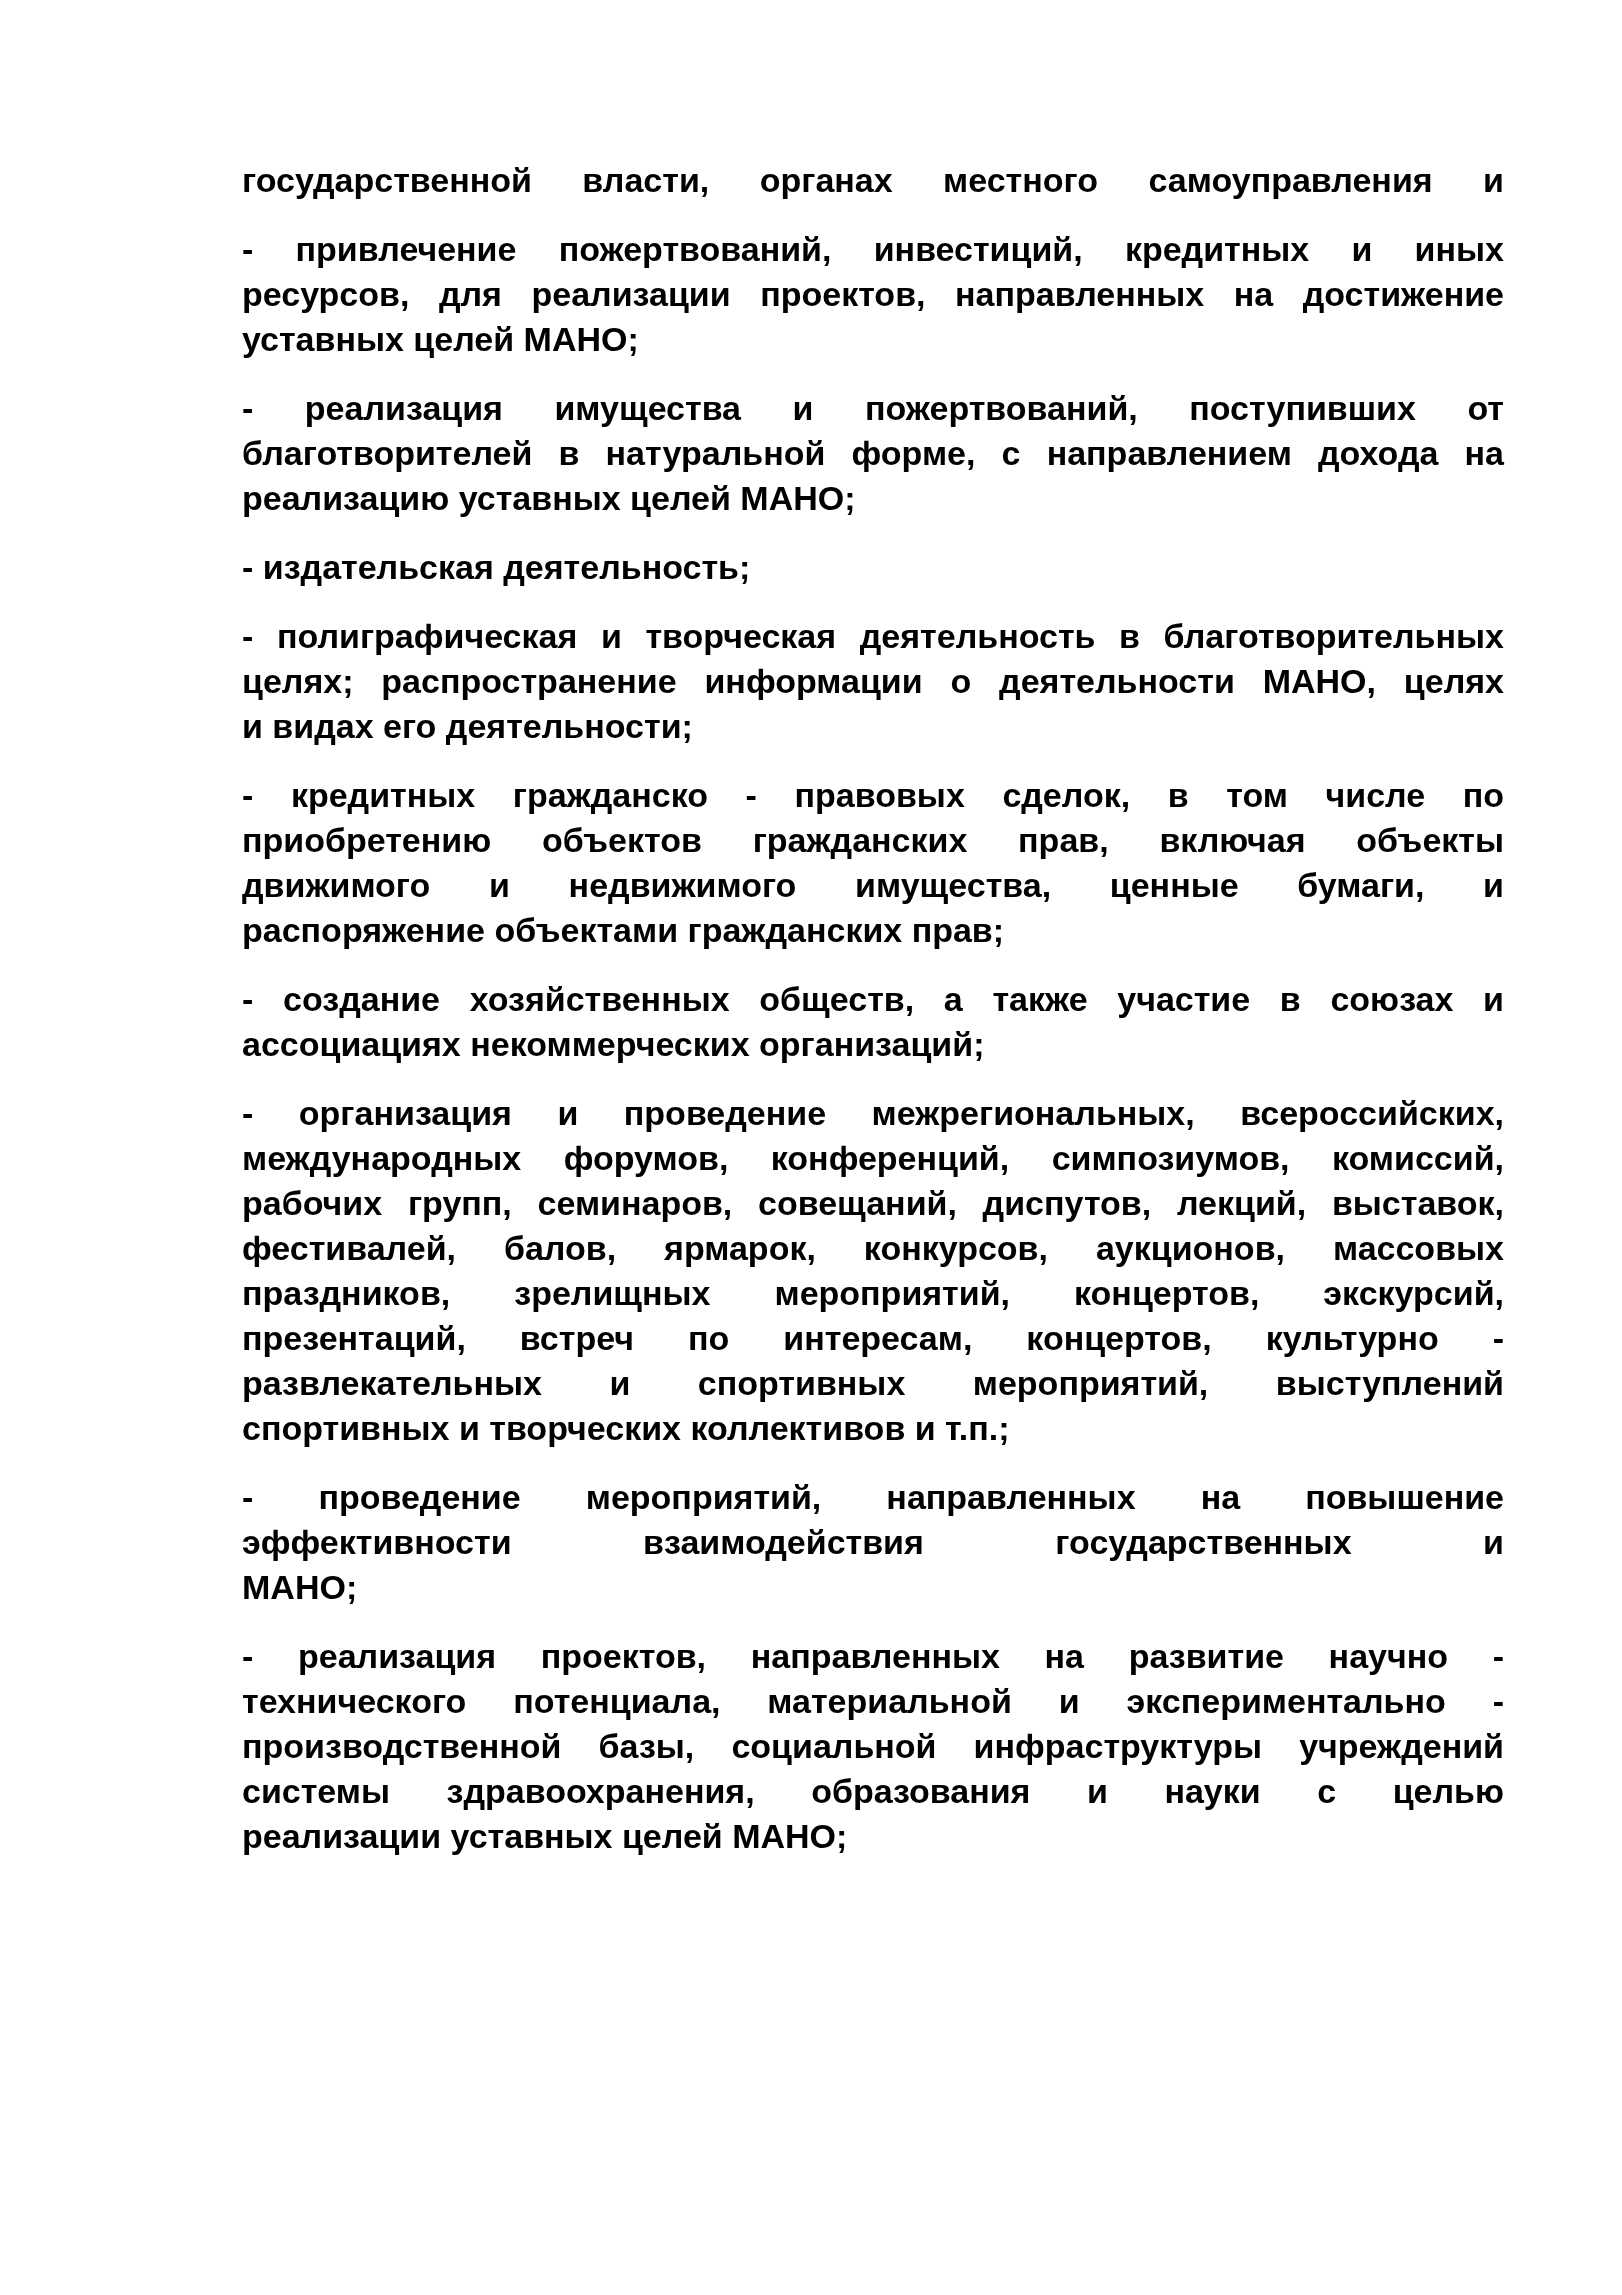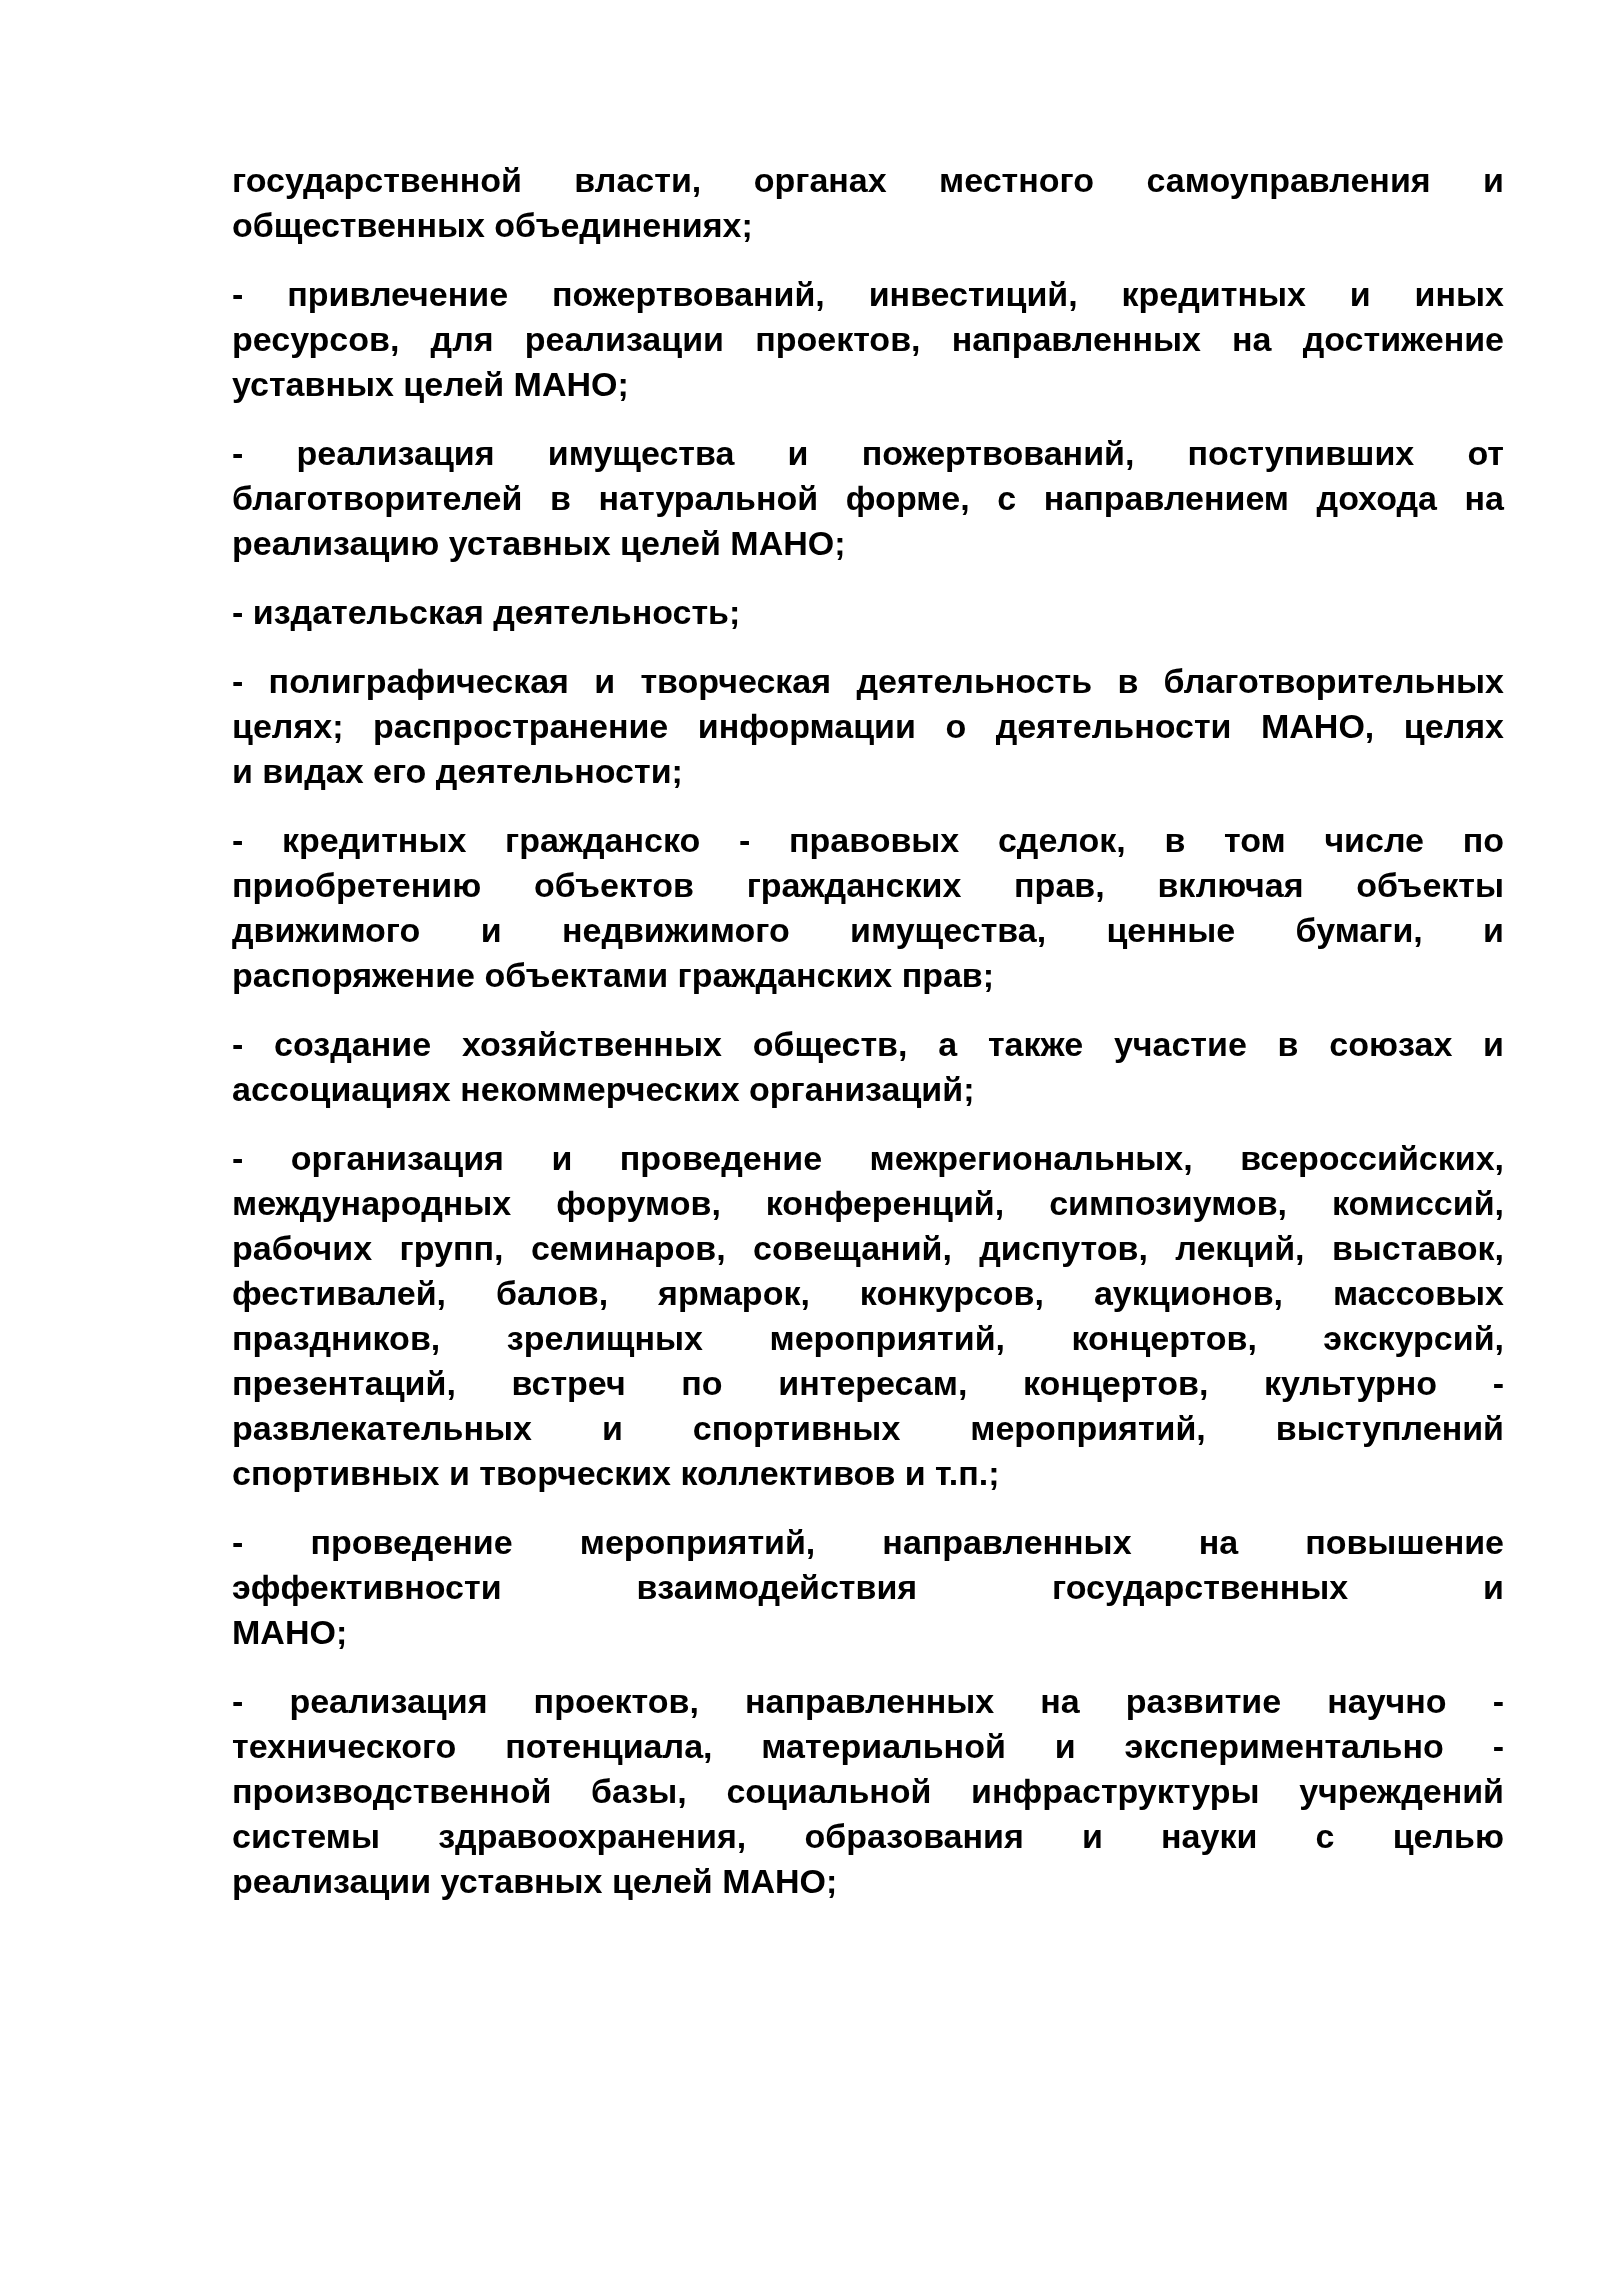--- a/index.html
+++ b/index.html
@@ -20,41 +20,40 @@
     top: 158px;
     width: 1272px;
     font-family: "Liberation Sans", sans-serif;
     font-weight: 700;
     font-size: 34px;
     line-height: 45px;
     color: #000000;
     letter-spacing: 0;
   }
   .para {
-    margin: 0 0 24px 0;
+    margin: 0 0 24px 10px;
     padding: 0;
   }
   .line {
     display: block;
     text-align: justify;
     text-align-last: justify;
     white-space: normal;
   }
   .line.last {
     text-align-last: left;
   }
 </style>
 </head>
 <body>
 
 <div class="page" style="background: rgb(255, 255, 255);">
   <div class="text-column" style="color: rgb(0, 0, 0);">
       <p class="para">
         <span class="line">государственной власти, органах местного самоуправления и</span>
-        <span class="line last">общественных объединениях;</span>
       </p>
       <p class="para">
         <span class="line">- привлечение пожертвований, инвестиций, кредитных и иных</span>
         <span class="line">ресурсов, для реализации проектов, направленных на достижение</span>
         <span class="line last">уставных целей МАНО;</span>
       </p>
       <p class="para">
         <span class="line">- реализация имущества и пожертвований, поступивших от</span>
         <span class="line">благотворителей в натуральной форме, с направлением дохода на</span>
         <span class="line last">реализацию уставных целей МАНО;</span>

